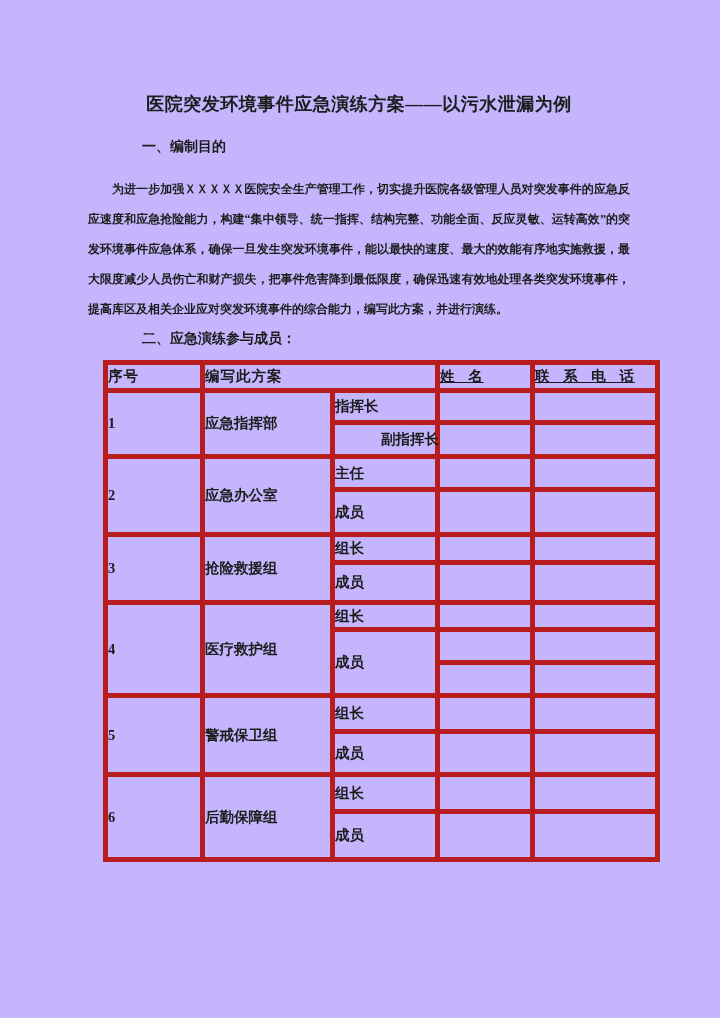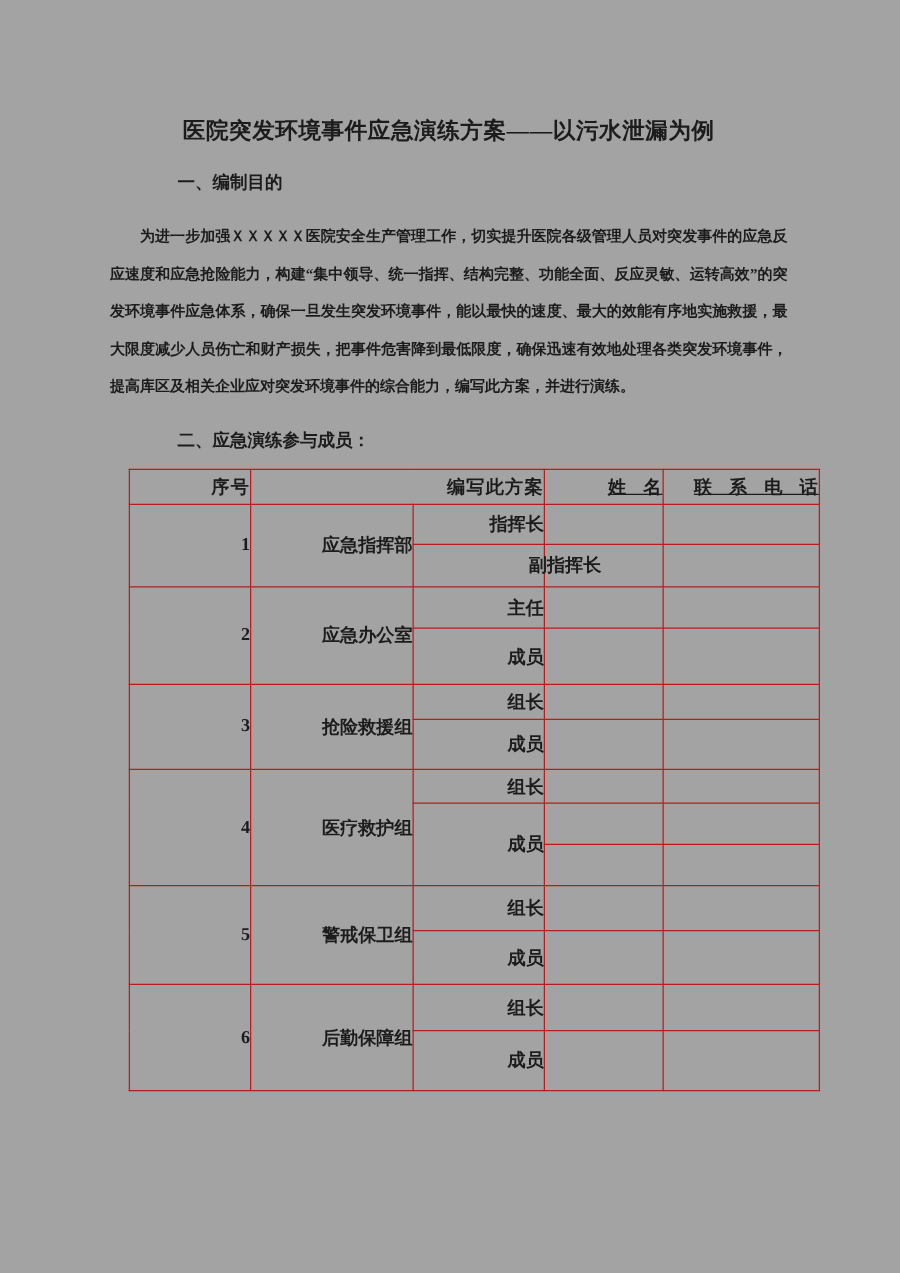--- a/index.html
+++ b/index.html
@@ -7,21 +7,21 @@
     width:720px;height:1018px;
     background:#ffffff;
     font-family:"Liberation Serif","DejaVu Serif",serif;
     color:#1c1c1c;
     overflow:hidden;
   }
   .page{
     box-sizing:border-box;
     width:720px;height:1018px;
     padding:90px 90px 0 88px;
-    background:#a3a3a3;
+    background:#c4b5fd;
   }
   .doc-title{
     font-size:18px;
     font-weight:700;
     line-height:28px;
     text-align:center;
     letter-spacing:0.5px;
   }
   .sec-heading{
     margin-top:17px;
@@ -33,41 +33,41 @@
   .body-par{
     margin-top:15px;
     width:542px;
     font-size:12px;
     font-weight:700;
     line-height:30px;
     text-align:justify;
     text-align-last:left;
     text-indent:2em;
   }
-  .sec-heading.second{ margin-top:18px; }
+  .sec-heading.second{ margin-top:3px; }
   .table-note{
     margin-top:7px;
     margin-left:52px;
     font-size:14.5px;
     font-weight:700;
     line-height:20px;
   }
   table.members{
     margin-top:9px;
     margin-left:15px;
     border-collapse:collapse;
     table-layout:fixed;
     width:552px;
     font-size:14.5px;
     font-weight:700;
   }
   table.members td,table.members th{
-    border:1px solid #b91c1c;
+    border:5px solid #b91c1c;
     padding:0;
-    text-align:right;
+    text-align:left;
     vertical-align:middle;
     font-weight:700;
     overflow:visible;
   }
   col.c-no{width:97px;}
   col.c-org{width:130px;}
   col.c-pos{width:105px;}
   col.c-name{width:95px;}
   col.c-phone{width:125px;}
   th.hdr{font-size:14.5px; letter-spacing:1px;}

